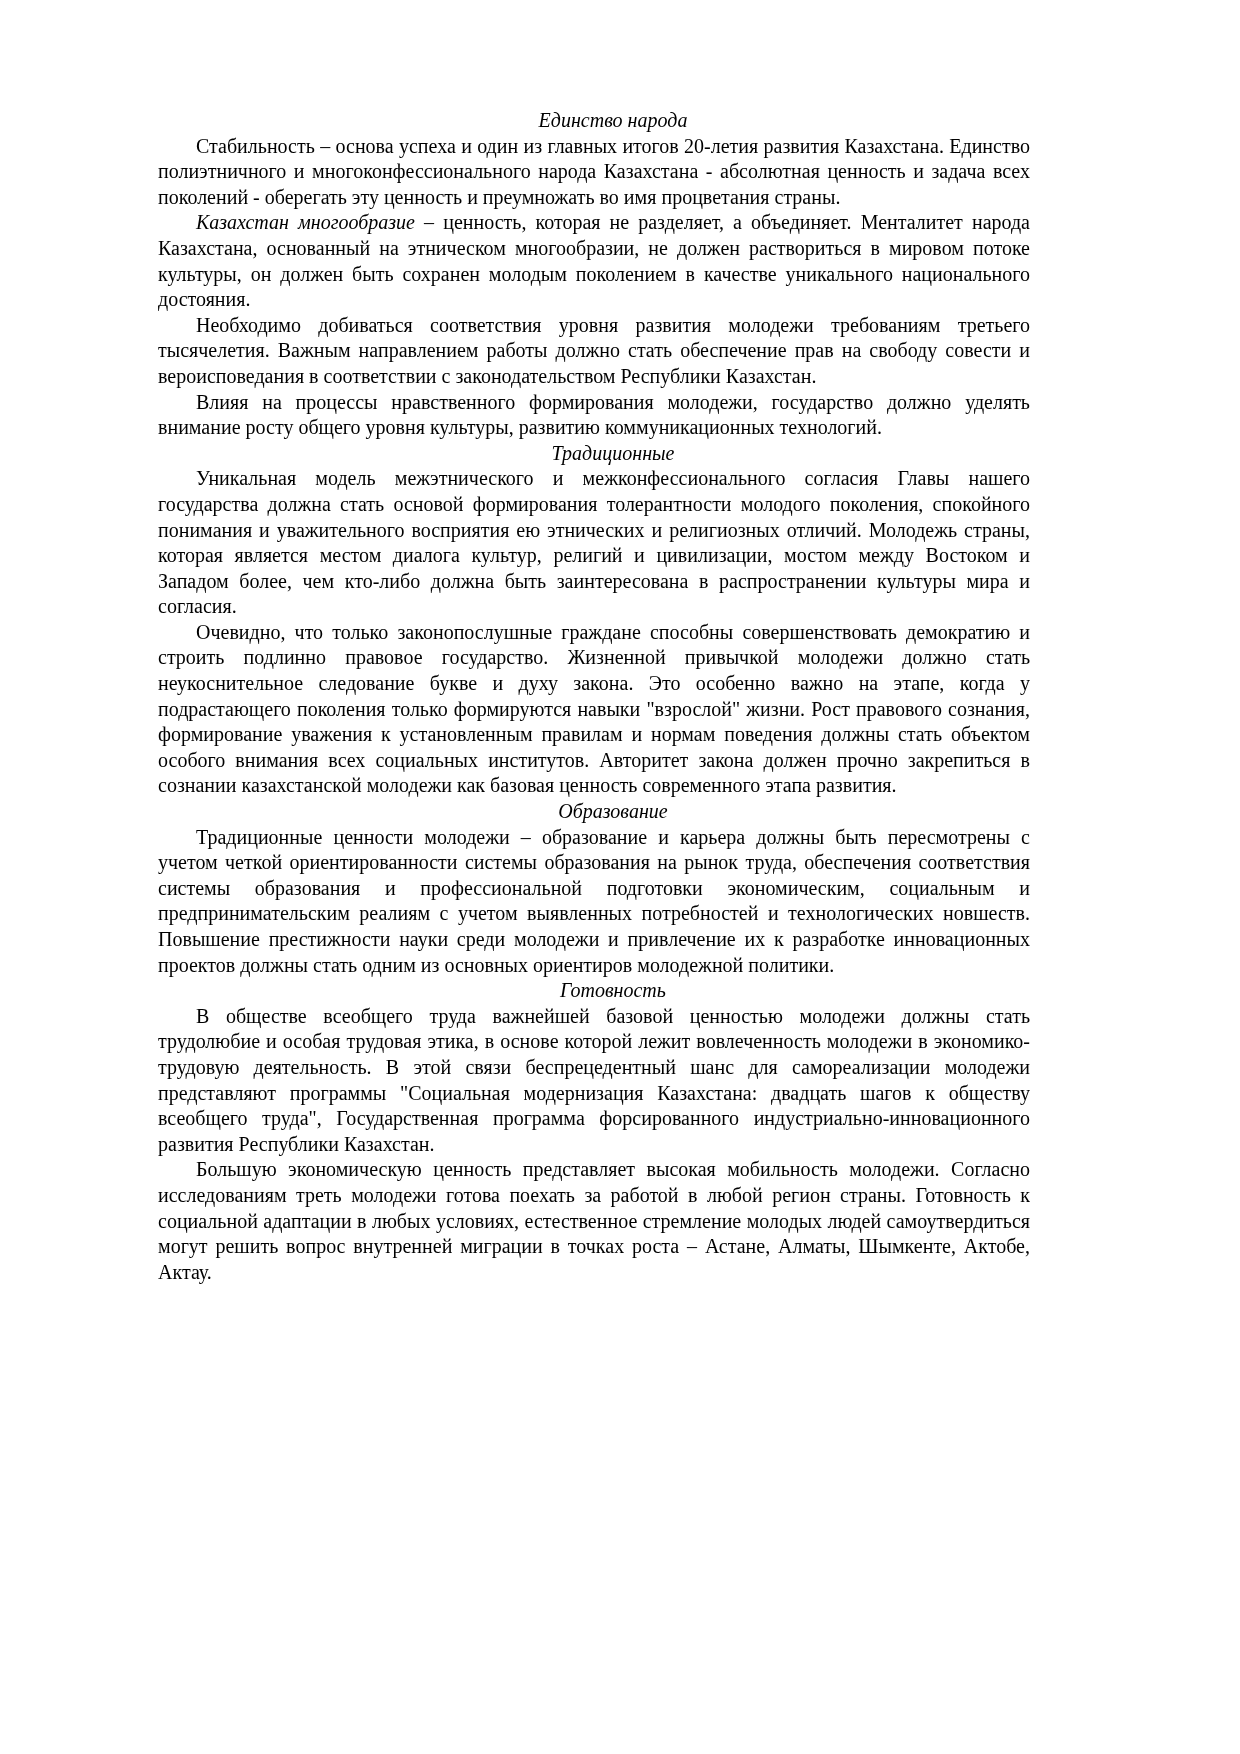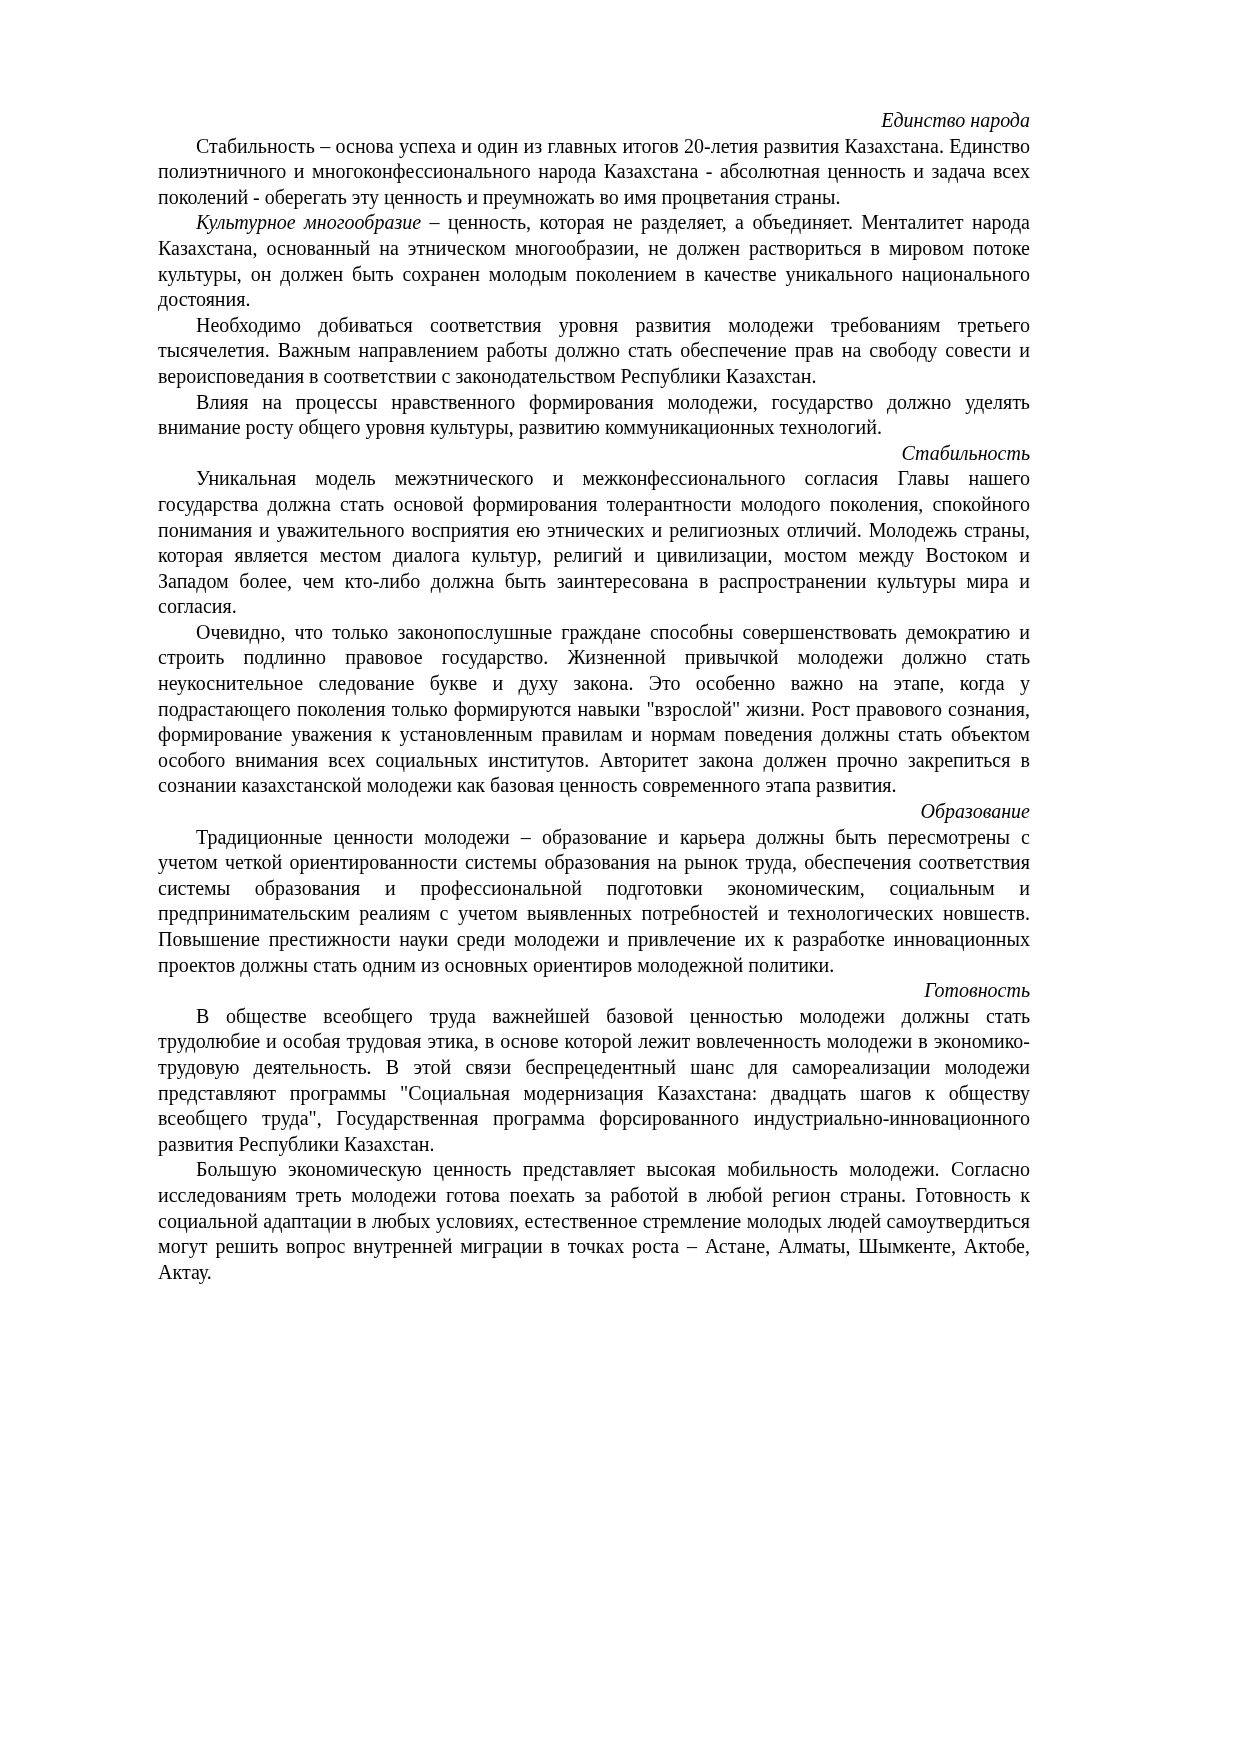--- a/index.html
+++ b/index.html
@@ -21,43 +21,43 @@
     overflow: hidden;
   }
   .doc-body p {
     margin: 0;
     padding: 0;
     text-align: justify;
     text-indent: 38px;
   }
   .doc-body p.heading {
     font-style: italic;
-    text-align: right;
+    text-align: center;
   }
   .doc-body em.lead {
     font-style: italic;
   }
 </style>
 </head>
 <body>
 
 <div class="page">
   <div class="doc-body">
 
     <p class="heading">Единство народа</p>
 
     <p class="para">Стабильность – основа успеха и один из главных итогов 20-летия развития Казахстана. Единство полиэтничного и многоконфессионального народа Казахстана - абсолютная ценность и задача всех поколений - оберегать эту ценность и преумножать во имя процветания страны.</p>
 
-    <p class="para"><em class="lead">Культурное многообразие</em><span> – ценность, которая не разделяет, а объединяет. Менталитет народа Казахстана, основанный на этническом многообразии, не должен раствориться в мировом потоке культуры, он должен быть сохранен молодым поколением в качестве уникального национального достояния.</span></p>
+    <p class="para"><em class="lead">Казахстан многообразие</em><span> – ценность, которая не разделяет, а объединяет. Менталитет народа Казахстана, основанный на этническом многообразии, не должен раствориться в мировом потоке культуры, он должен быть сохранен молодым поколением в качестве уникального национального достояния.</span></p>
 
     <p class="para">Необходимо добиваться соответствия уровня развития молодежи требованиям третьего тысячелетия. Важным направлением работы должно стать обеспечение прав на свободу совести и вероисповедания в соответствии с законодательством Республики Казахстан.</p>
 
     <p class="para">Влияя на процессы нравственного формирования молодежи, государство должно уделять внимание росту общего уровня культуры, развитию коммуникационных технологий.</p>
 
-    <p class="heading">Стабильность</p>
+    <p class="heading">Традиционные</p>
 
     <p class="para">Уникальная модель межэтнического и межконфессионального согласия Главы нашего государства должна стать основой формирования толерантности молодого поколения, спокойного понимания и уважительного восприятия ею этнических и религиозных отличий. Молодежь страны, которая является местом диалога культур, религий и цивилизации, мостом между Востоком и Западом более, чем кто-либо должна быть заинтересована в распространении культуры мира и согласия.</p>
 
 
     <p class="para">Очевидно, что только законопослушные граждане способны совершенствовать демократию и строить подлинно правовое государство. Жизненной привычкой молодежи должно стать неукоснительное следование букве и духу закона. Это особенно важно на этапе, когда у подрастающего поколения только формируются навыки "взрослой" жизни. Рост правового сознания, формирование уважения к установленным правилам и нормам поведения должны стать объектом особого внимания всех социальных институтов. Авторитет закона должен прочно закрепиться в сознании казахстанской молодежи как базовая ценность современного этапа развития.</p>
 
     <p class="heading">Образование</p>
 
     <p class="para">Традиционные ценности молодежи – образование и карьера должны быть пересмотрены с учетом четкой ориентированности системы образования на рынок труда, обеспечения соответствия системы образования и профессиональной подготовки экономическим, социальным и предпринимательским реалиям с учетом выявленных потребностей и технологических новшеств. Повышение престижности науки среди молодежи и привлечение их к разработке инновационных проектов должны стать одним из основных ориентиров молодежной политики.</p>
 

